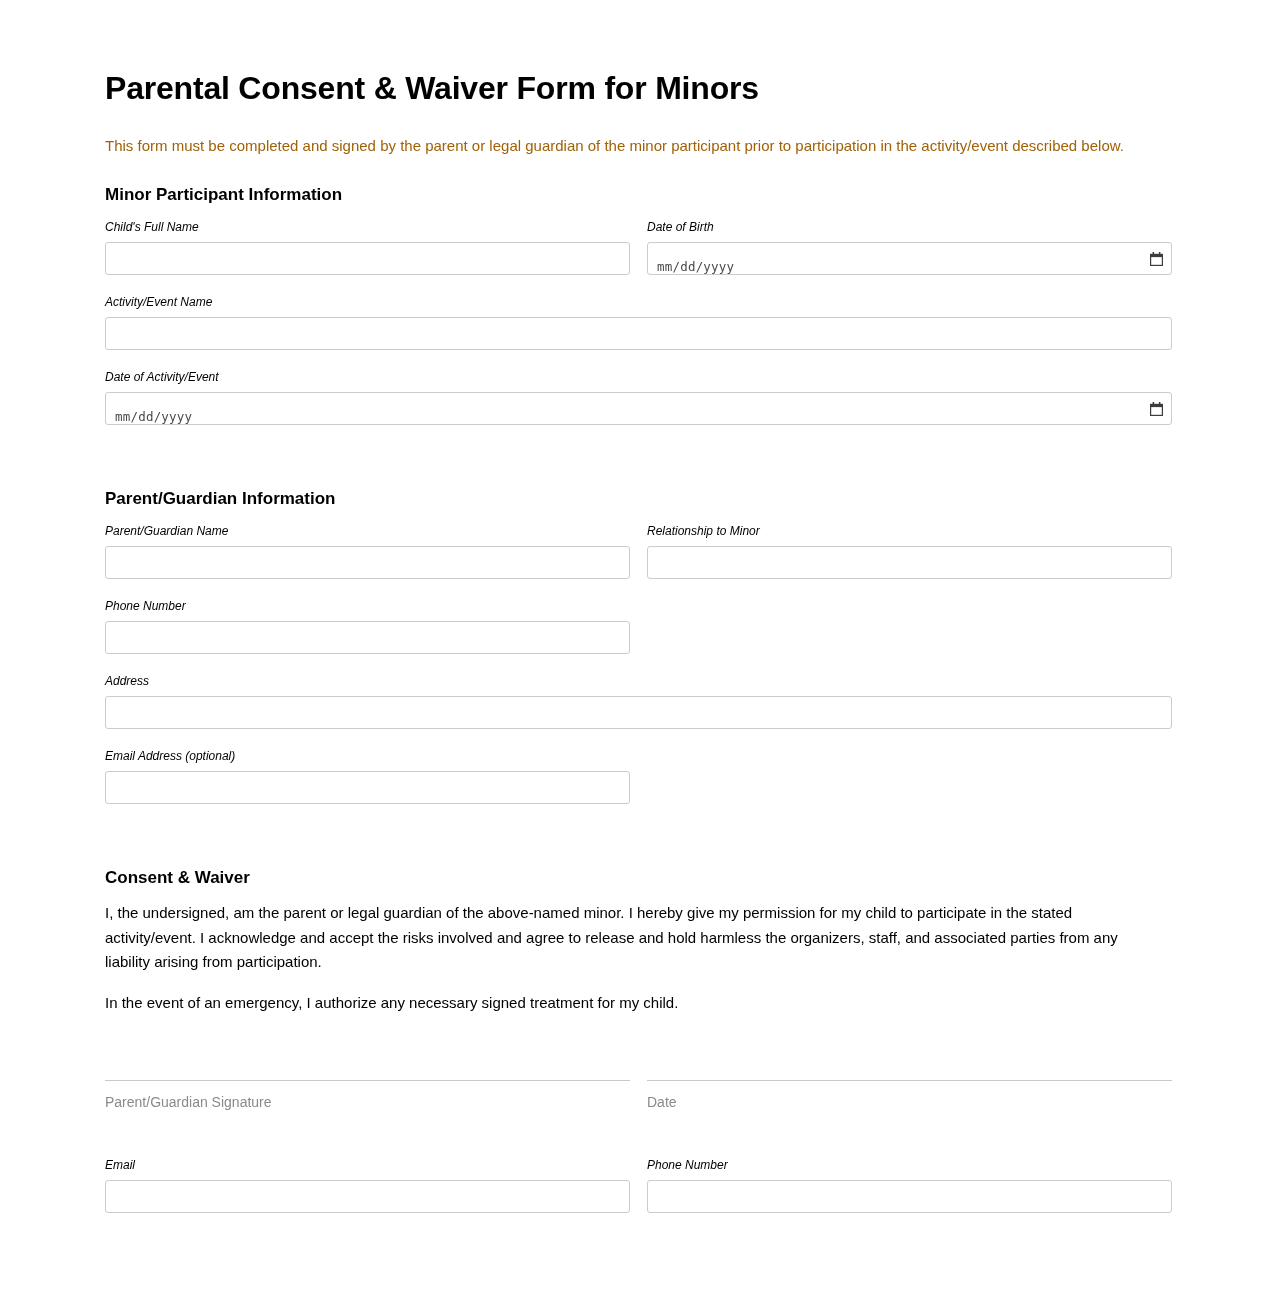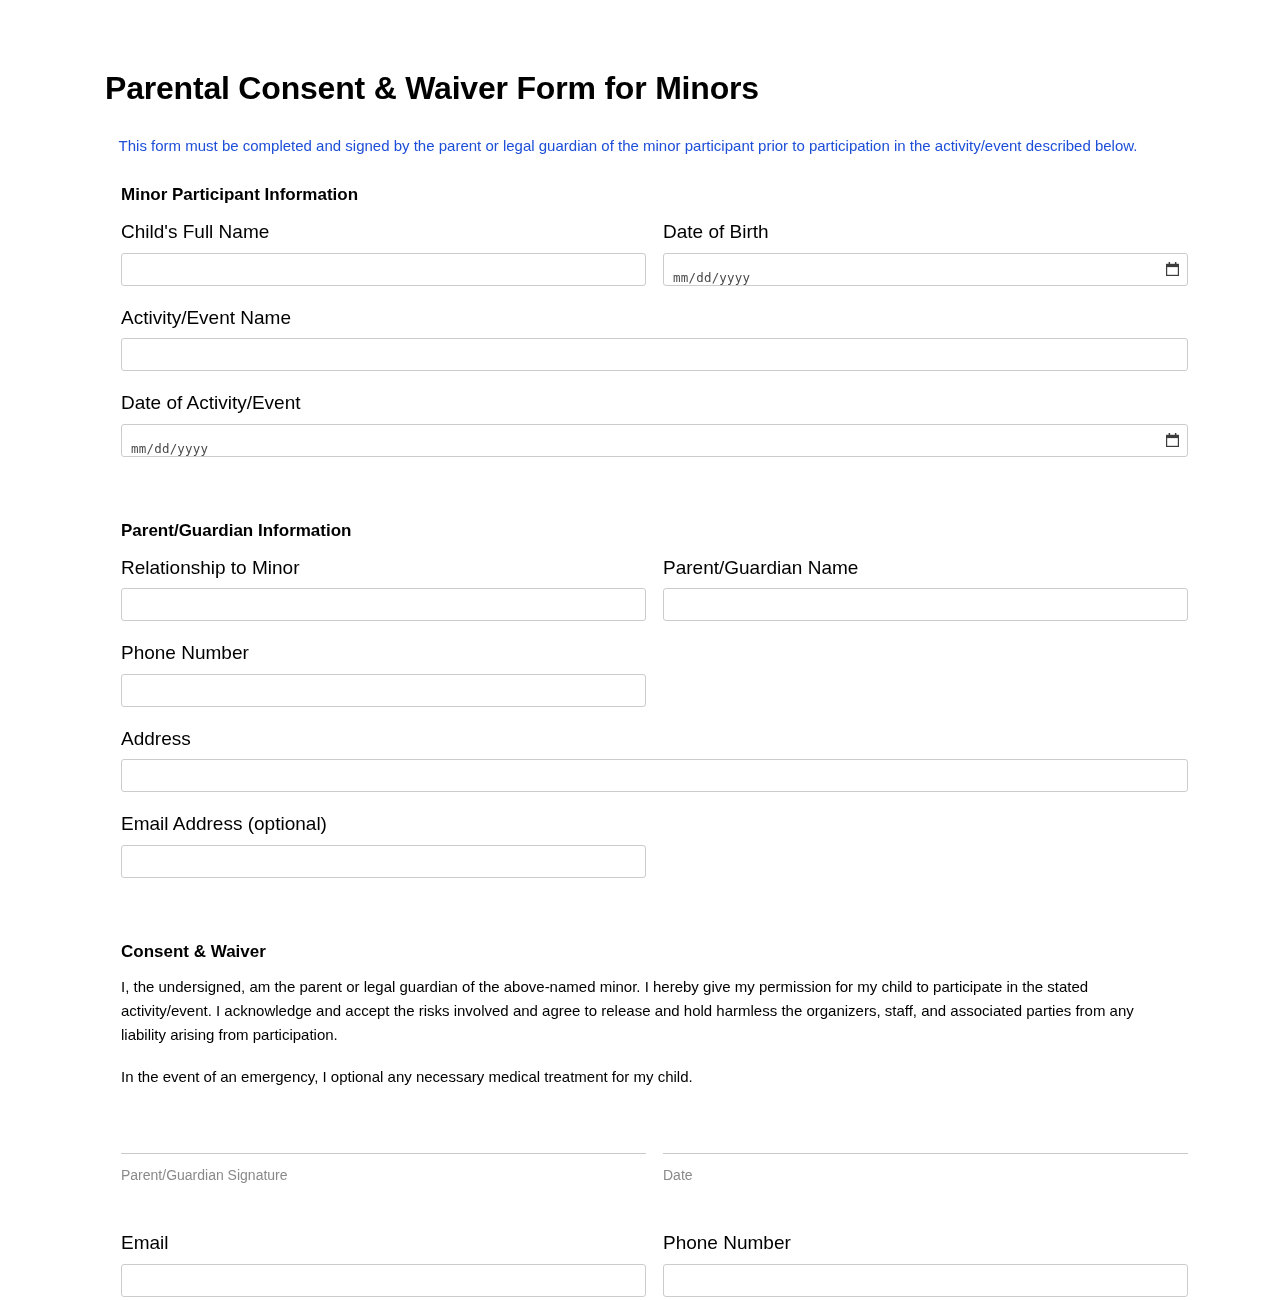--- a/index.html
+++ b/index.html
@@ -30,35 +30,33 @@
     letter-spacing: -0.2px;
     margin: 0 0 26px 0;
     color: #000;
   }
 
   .intro {
     font-size: 15px;
     line-height: 1.62;
     margin: 0 0 26px 0;
     max-width: 1052px;
-    color: #1d4ed8;
-    text-align: center;
+    color: #a16207;
   }
 
   .section-heading {
     font-size: 17px;
     font-weight: bold;
     line-height: 1.3;
     margin: 0 0 12px 0;
     color: #000;
   }
 
   .section {
     margin-bottom: 0;
-    margin-left: 16px;
   }
 
   .section + .section {
     margin-top: 45px;
   }
 
   .grid-2 {
     display: grid;
     grid-template-columns: 525px 525px;
     column-gap: 17px;
@@ -68,24 +66,25 @@
   .field {
     margin-bottom: 18px;
   }
 
   .field.full {
     width: 100%;
   }
 
   .field-label {
     display: block;
-    font-size: 19px;
+    font-size: 12px;
     line-height: 1.5;
     margin: 0 0 6px 0;
     color: #000;
+    font-style: italic;
   }
 
   .text-input {
     display: block;
     width: 100%;
     height: 33px;
     box-sizing: border-box;
     border: 1px solid #cccccc;
     border-radius: 3px;
     background: #ffffff;
@@ -220,26 +219,26 @@
 
     </div>
   </div>
 
   <div class="section">
     <h2 class="section-heading">Parent/Guardian Information</h2>
 
     <div class="grid-2">
 
       <div class="field">
+        <label class="field-label">Parent/Guardian Name</label>
+        <input class="text-input" type="text" value="" style="">
+      </div>
+
+      <div class="field">
         <label class="field-label">Relationship to Minor</label>
-        <input class="text-input" type="text" value="" style="">
-      </div>
-
-      <div class="field">
-        <label class="field-label">Parent/Guardian Name</label>
         <input class="text-input" type="text" value="" style="">
       </div>
 
       <div class="field">
         <label class="field-label">Phone Number</label>
         <input class="text-input" type="text" value="" style="">
       </div>
 
       <div class="field full" style="grid-column: 1 / -1;">
         <label class="field-label">Address</label>
@@ -252,21 +251,21 @@
       </div>
 
     </div>
   </div>
 
   <div class="section">
     <h2 class="section-heading">Consent &amp; Waiver</h2>
 
     <p class="consent-paragraph">I, the undersigned, am the parent or legal guardian of the above-named minor. I hereby give my permission for my child to participate in the stated activity/event. I acknowledge and accept the risks involved and agree to release and hold harmless the organizers, staff, and associated parties from any liability arising from participation.</p>
 
-    <p class="consent-paragraph">In the event of an emergency, I optional any necessary medical treatment for my child.</p>
+    <p class="consent-paragraph">In the event of an emergency, I authorize any necessary signed treatment for my child.</p>
 
     <div class="signature-block">
       <div class="signature-col">
         <div class="signature-rule"></div>
         <div class="signature-caption">Parent/Guardian Signature</div>
       </div>
       <div class="signature-col">
         <div class="signature-rule"></div>
         <div class="signature-caption">Date</div>
       </div>

